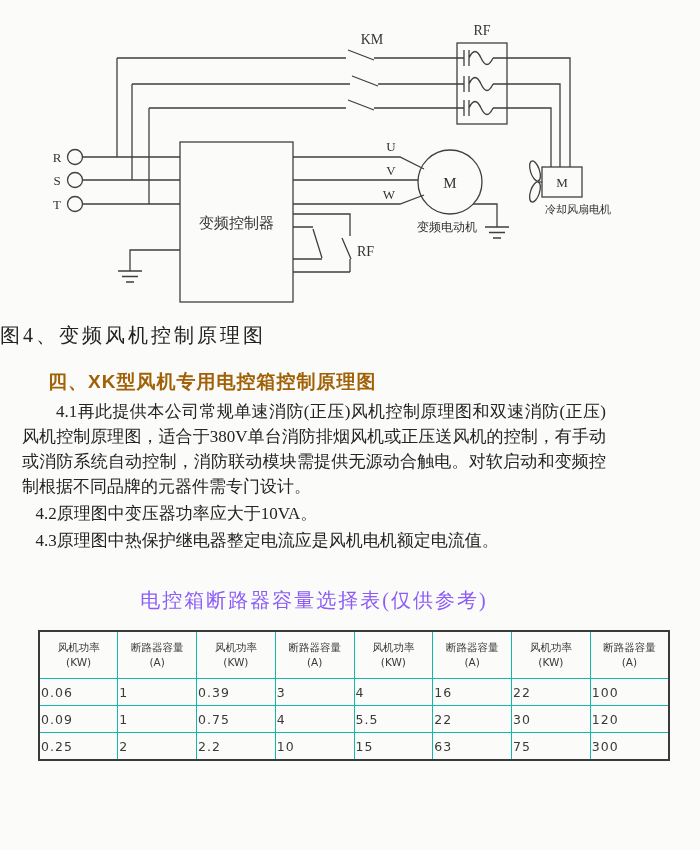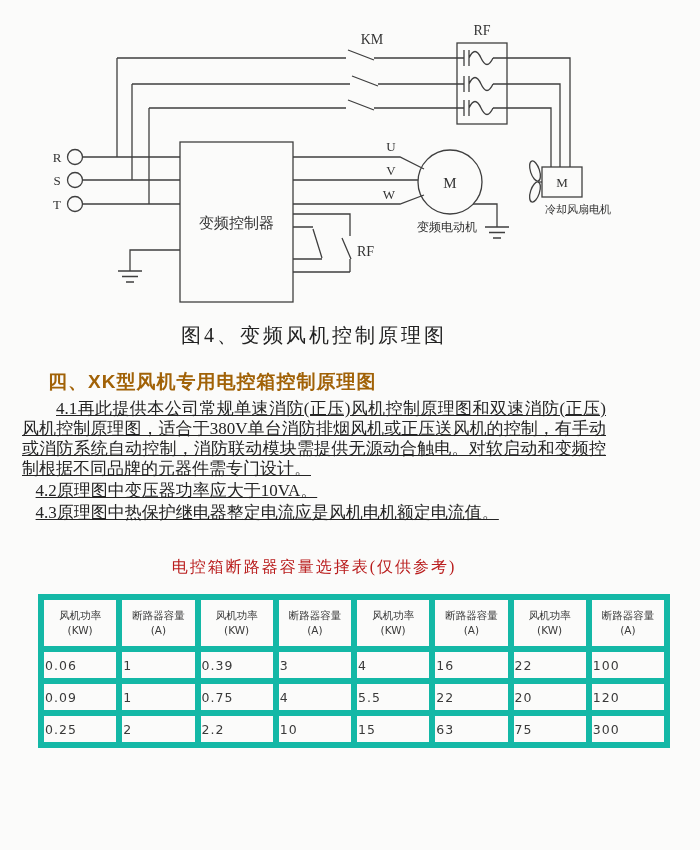--- a/index.html
+++ b/index.html
@@ -5,45 +5,45 @@
   html,body{margin:0;padding:0;}
   body{
     width:700px;height:850px;overflow:hidden;
     background:#fbfbfa;color:#2b2b2b;
     font-family:"Liberation Serif","DejaVu Serif",serif;
   }
   .page{width:628px;height:850px;position:relative;}
   .figure{width:700px;height:316px;}
   svg text{fill:#333;font-family:"Liberation Serif","DejaVu Serif",serif;}
   .fig-caption{
-    text-align:center;font-size:20px;letter-spacing:3px;color:#222;
+    font-size:20px;letter-spacing:3px;color:#222;
     margin-top:6px;
   }
   .section-heading{
     margin:20px 0 4px 48px;
     font-family:"Liberation Sans","DejaVu Sans",sans-serif;
     font-weight:bold;font-size:19px;color:#a16207;letter-spacing:1px;
   }
   .para{
-    margin:2px 22px 0 22px;font-size:17px;line-height:20px;
-    text-align:justify;color:#242424;text-decoration:underline;
+    margin:2px 22px 0 22px;font-size:17px;line-height:25px;
+    text-align:justify;color:#242424;
   }
   .para.indent2{text-indent:2em;}
   .para.indent1{text-indent:0.8em;}
   .table-title{
-    text-align:center;font-size:16px;letter-spacing:2px;color:#b91c1c;
+    text-align:center;font-size:20px;letter-spacing:2px;color:#8b5cf6;
     margin-top:34px;
   }
   table.breaker{
     margin:16px 0 0 38px;border-collapse:collapse;
     width:632px;table-layout:fixed;
     border:2px solid #3a3a3a;
   }
   table.breaker th,table.breaker td{
-    border:6px solid #14b8a6;vertical-align:middle;
+    border:1px solid #14b8a6;vertical-align:middle;
     font-family:"DejaVu Sans","Liberation Sans",sans-serif;color:#3a3a3a;
   }
   table.breaker th{font-size:10.5px;font-weight:normal;height:46px;line-height:1.45;padding:0 1px;}
   table.breaker td{font-size:12.5px;height:24px;letter-spacing:1px;}
 </style>
 </head>
 <body>
 
 <div class="page">
 
@@ -163,21 +163,21 @@
           <td>22</td>
           <td>100</td>
         </tr>
         <tr>
           <td>0.09</td>
           <td>1</td>
           <td>0.75</td>
           <td>4</td>
           <td>5.5</td>
           <td>22</td>
-          <td>20</td>
+          <td>30</td>
           <td>120</td>
         </tr>
         <tr>
           <td>0.25</td>
           <td>2</td>
           <td>2.2</td>
           <td>10</td>
           <td>15</td>
           <td>63</td>
           <td>75</td>

